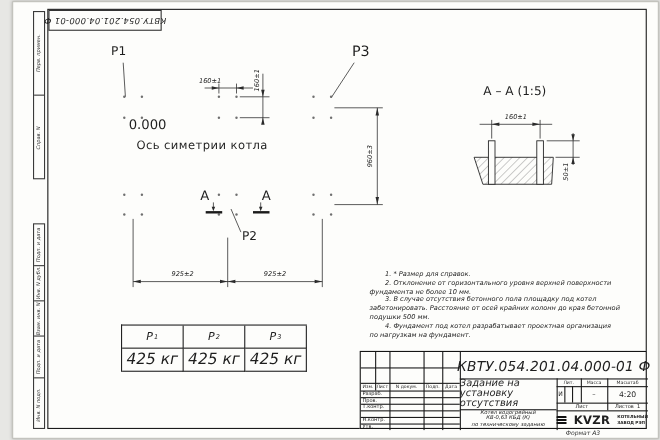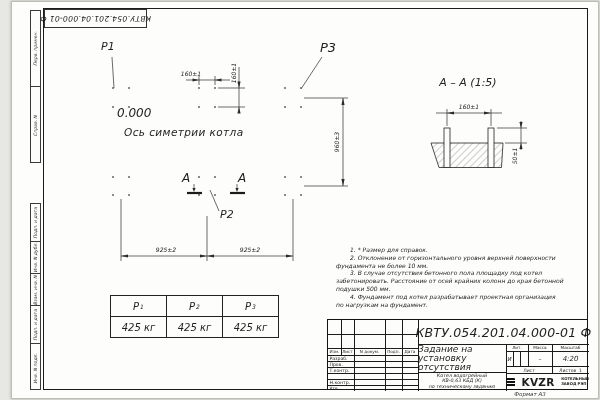--- a/index.html
+++ b/index.html
@@ -1,21 +1,21 @@
 <!DOCTYPE html>
 <html><head>
 <meta charset="utf-8">
 <style>
   html,body{margin:0;padding:0}
   body{width:600px;height:400px;background:#e7e7e4;font-family:"DejaVu Sans",sans-serif;position:relative;overflow:hidden;color:#1e1e1e}
   #canvas{position:absolute;left:0;top:0;width:600px;height:400px}
   .sheet{position:absolute;left:11px;top:1px;width:586px;height:396px;background:#fdfdfb;border:1px solid #bdbdb8;box-shadow:0 0 3px rgba(0,0,0,.25)}
   .frame{position:absolute;left:43px;top:8px;width:545px;height:382px;border:1.5px solid #1b1b1b;box-sizing:border-box}
   .abs{position:absolute}
-  .it{font-style:italic}
+  .it{}
   .ctr{display:flex;align-items:center;justify-content:center;text-align:center}
   .dim{font-size:6px;font-style:italic;color:#222;white-space:nowrap}
   .rot{transform:rotate(-90deg);transform-origin:center}
   svg{position:absolute;left:0;top:0}
   
   .strip{position:absolute;left:30px;width:11px;border:0.8px solid #3a3a3a;box-sizing:border-box;background:#fdfdfb}
   .vcell{border-bottom:0.8px solid #3a3a3a;display:flex;align-items:center;justify-content:center}
   .vcell:last-child{border-bottom:none}
   .vcell span{writing-mode:vertical-rl;transform:rotate(180deg);font-size:4.6px;color:#333;white-space:nowrap;font-style:italic}
   
@@ -23,21 +23,21 @@
   .topdoc div{width:100%;height:100%;display:flex;align-items:center;justify-content:center;transform:rotate(180deg);font-size:7.6px;font-style:italic;letter-spacing:.3px;white-space:nowrap}
   
   .notes{position:absolute;left:336px;top:246px;width:265px}
   .note-line{font-size:6px;font-style:italic;line-height:7.8px;white-space:nowrap;color:#222}
   .note-line.ind{padding-left:14px}
   
   .ptable{position:absolute;left:110px;top:295px;display:grid;grid-template-columns:56px 56px 56px;grid-template-rows:21px 21px;border-top:0.9px solid #222;border-left:0.9px solid #222;background:#fdfdfb}
   .ptable>div{border-right:0.9px solid #222;border-bottom:0.9px solid #222;display:flex;align-items:center;justify-content:center;font-style:italic}
   .phead{font-size:10px}
   .phead sub{font-size:6px;margin-left:1px}
-  .pval{font-size:10px;white-space:nowrap}
+  .pval{font-size:14px;white-space:nowrap}
   
   .tb{position:absolute;left:327px;top:319px;width:261px;height:71px;border:1.4px solid #141414;box-sizing:border-box;background:#fdfdfb}
   .tb .vl,.tb .hl{position:absolute;background:#1b1b1b}
   .tb .vl{width:0.8px}
   .tb .hl{height:0.8px}
   .tb .lbl{position:absolute;font-size:4.2px;color:#222;white-space:nowrap}
   .docnum{position:absolute;left:90px;top:0;width:171px;height:24px;display:flex;align-items:center;justify-content:center;font-size:12.5px;font-style:italic;letter-spacing:.2px;white-space:nowrap}
   .tbtitle{position:absolute;left:90px;top:25px;width:88px;text-align:left;font-size:9px;font-style:italic;line-height:9px}
   .tbsubj{position:absolute;left:90px;top:52.5px;width:88px;text-align:center;font-size:4.8px;font-style:italic;line-height:5.9px}
   .logo-mark{width:9px;height:9px;background:repeating-linear-gradient(180deg,#111 0 1.6px,transparent 1.6px 3px);border-radius:1px}

